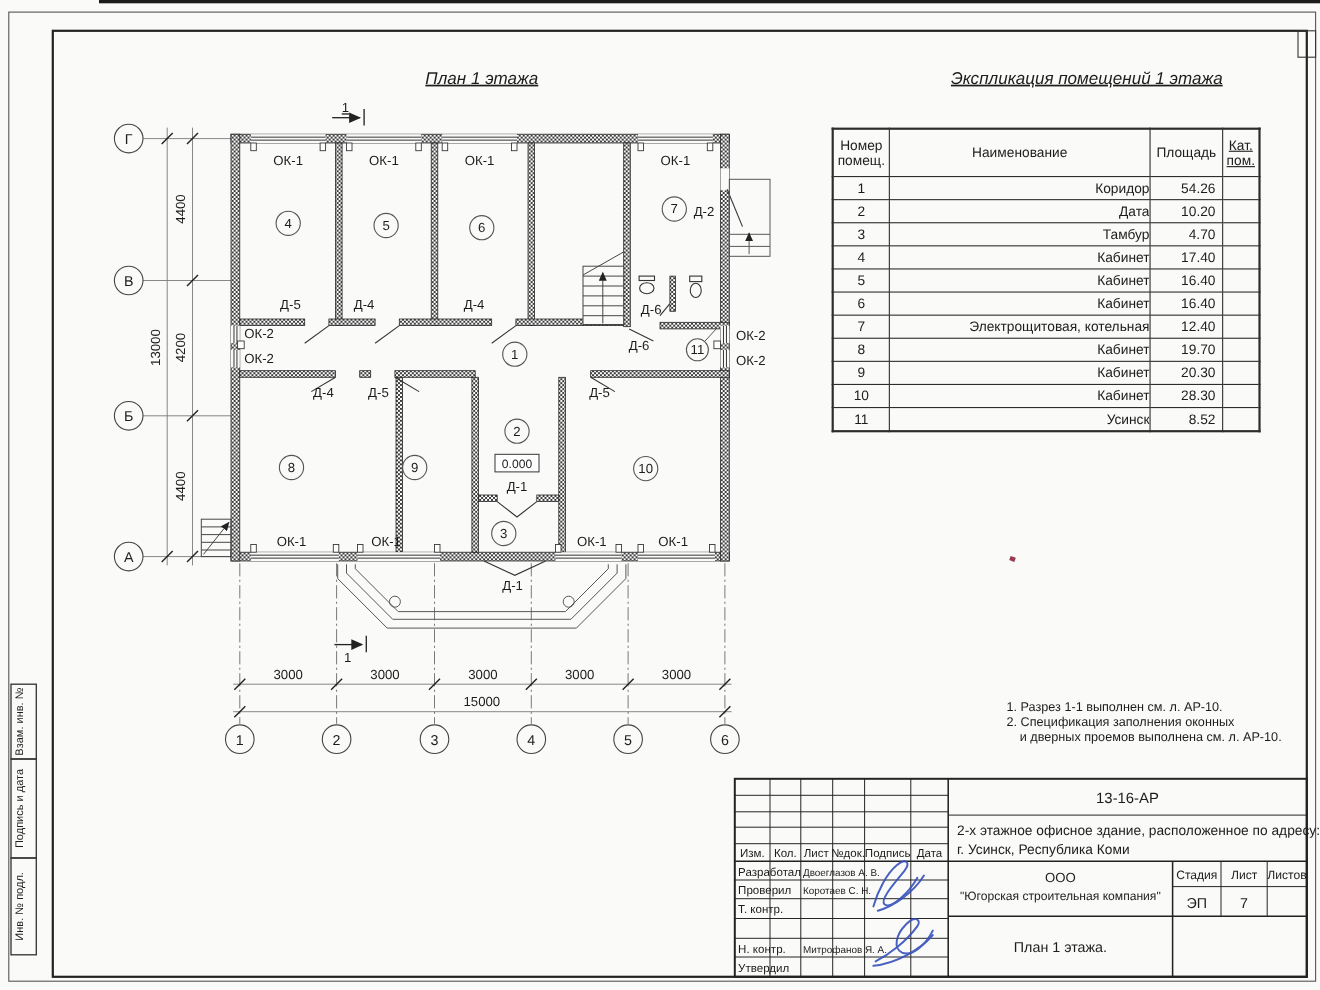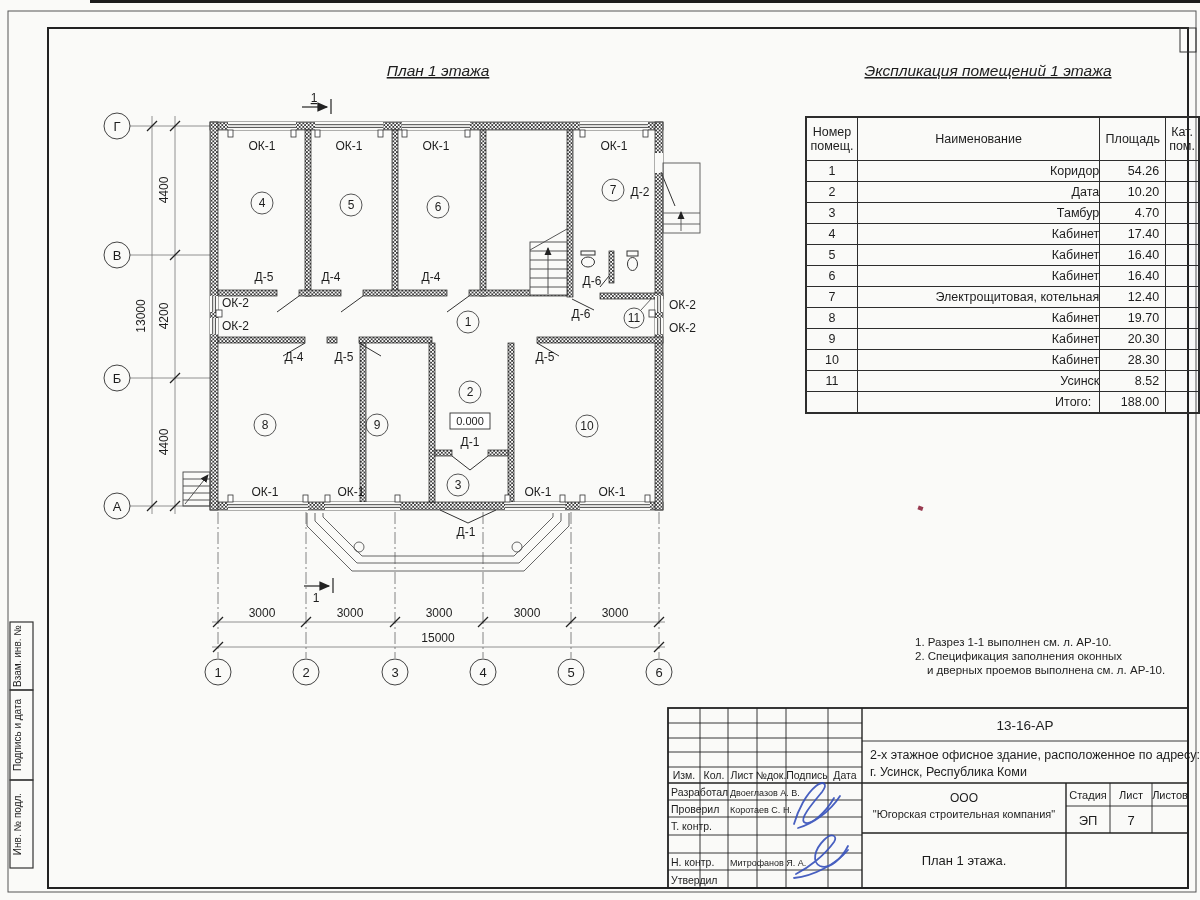--- a/index.html
+++ b/index.html
@@ -1,30 +1,30 @@
 <!DOCTYPE html>
 <html><head>
 <meta charset="utf-8">
 <style>
   html,body{margin:0;padding:0;background:#e8e8e6;}
   .sheet{position:relative;width:1200px;height:900px;background:#fafaf8;overflow:hidden;
          font-family:"Liberation Sans", sans-serif;color:#1d1d1d;}
   svg text{font-family:"Liberation Sans", sans-serif;fill:#1d1d1d;}
   
-  .xtable{position:absolute;left:805px;top:116px;border-collapse:collapse;table-layout:fixed;
+  .xtable{position:absolute;left:756px;top:116px;border-collapse:collapse;table-layout:fixed;
           background:transparent;}
   .xtable td,.xtable th{border:1px solid #2d2d2d;font-weight:normal;font-size:12.5px;
           line-height:1.15;padding:0;vertical-align:middle;overflow:hidden;}
   .xtable{border:2px solid #2d2d2d;}
   .xtable thead th{height:42px;text-align:center;}
   .xtable tbody td{height:20px;}
   .c-num{width:50px;text-align:center;}
   .c-name{width:229px;text-align:right;padding-left:7px !important;}
   .c-area{width:59px;text-align:right;padding-right:6px !important;font-size:13px;}
-  .c-cat{width:32px;}
+  .c-cat{width:32px;text-decoration:underline;}
   .r-total td{height:22px;}
   .r-total .c-name{text-align:right;padding-right:8px !important;}
 </style>
 </head>
 <body>
 
 <div class="sheet">
 
 <svg width="1200" height="900" viewBox="0 0 1200 900">
   <defs>
@@ -529,22 +529,16 @@
           <td class="c-name">Кабинет</td>
           <td class="c-area">28.30</td>
           <td class="c-cat"></td>
         </tr>
     <tr>
           <td class="c-num">11</td>
           <td class="c-name">Усинск</td>
           <td class="c-area">8.52</td>
           <td class="c-cat"></td>
         </tr>
-    <tr class="r-total">
-      <td class="c-num"></td>
-      <td class="c-name">Итого:</td>
-      <td class="c-area">188.00</td>
-      <td class="c-cat"></td>
-    </tr>
   </tbody>
 </table>
 
 </div>
 
 </body></html>

